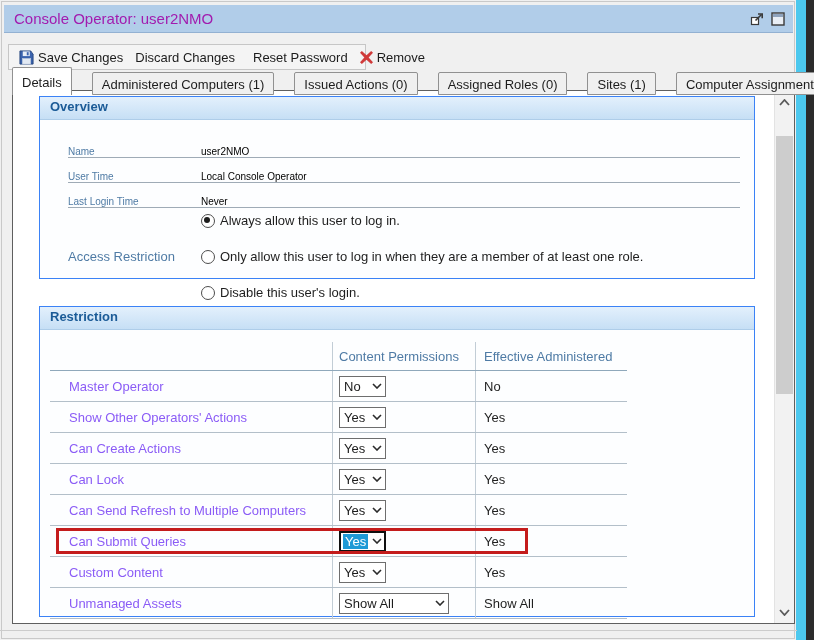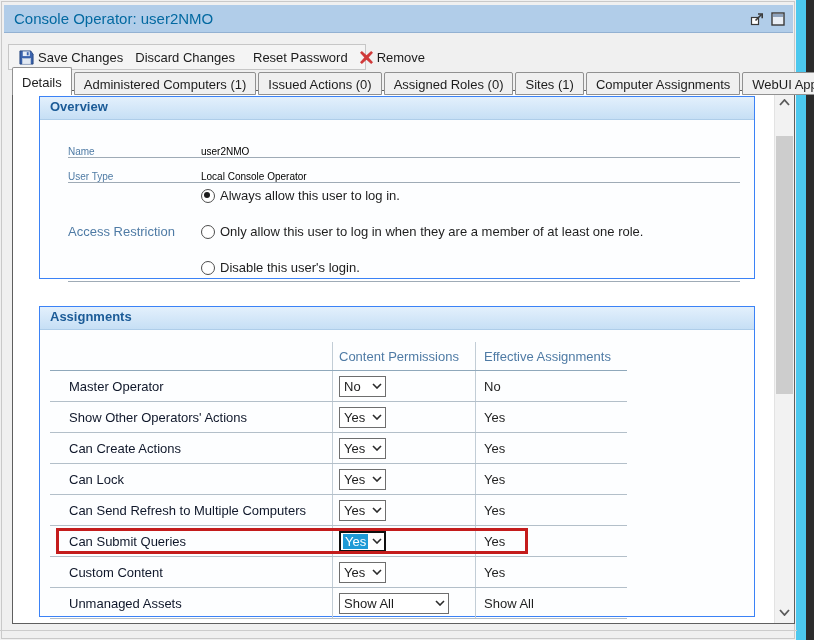--- a/index.html
+++ b/index.html
@@ -11,34 +11,34 @@
   .dialog-frame { position:absolute; left:1px; top:1px; width:792px; height:636px;
     border:1px solid #c9c9c9; pointer-events:none; }
 
   
   .edge-cyan { position:absolute; top:0; right:8px; width:10px; height:640px; }
   .edge-dark { position:absolute; top:0; right:0;  width:8px;  height:640px; }
 
   
   .titlebar { position:absolute; left:4px; top:5px; width:789px; height:27px;
     display:flex; align-items:center; border-bottom:1px solid #93b1d2; }
-  .titlebar .title { margin-left:10px; font-size:15px; color:#0369a1; }
+  .titlebar .title { margin-left:10px; font-size:15px; color:#a21caf; }
   .title-icons { margin-left:auto; margin-right:8px; display:flex; gap:7px; align-items:center; }
   .title-icons span { display:inline-flex; cursor:pointer; }
 
   
   .toolbar { position:absolute; left:8px; top:44px; width:358px; height:26px;
     background:#f4f4f4; border:1px solid #c6c6c6; display:flex; align-items:center;
     font-size:13px; color:#1c1c1c; box-sizing:border-box; padding:0 4px; }
   .tool-btn { display:flex; align-items:center; gap:4px; padding:2px 6px; cursor:pointer; white-space:nowrap; }
   .tool-sep { width:1px; height:18px; background:#c6c6c6; margin:0 3px; }
 
   
   .tab-bar { position:absolute; left:12px; top:67px; display:flex; align-items:flex-end; z-index:5; }
-  .tab { height:20px; margin-top:3px; margin-right:2px; padding:1px 9px 0 9px;
+  .tab { height:20px; margin-top:3px; margin-right:20px; padding:1px 9px 0 9px;
     display:flex; align-items:center; font-size:13px; color:#1c1c1c;
     background:#f0f0f0; border:1px solid #919191; border-radius:2px 2px 0 0;
     box-sizing:content-box; cursor:pointer; white-space:nowrap; }
   .tab.active { margin-top:0; height:26px; background:#fff; border-bottom:none; }
 
   
   .panel { position:absolute; left:12px; top:90px; width:783px; height:534px;
     background:#fff; border:1px solid #5f5f5f; box-sizing:border-box; }
 
   
@@ -68,21 +68,21 @@
   .access-label { width:133px; color:#4f7ba5; font-size:13px; align-self:center; flex:none; }
   .radio-list { display:flex; flex-direction:column; gap:21px; }
   .radio-option { display:flex; align-items:center; gap:5px; font-size:13px; color:#1e1e1e; cursor:pointer; }
   .radio { width:12px; height:12px; border:1px solid #4d4d4d; border-radius:50%; background:#fff; flex:none; }
   .radio.selected::after { content:""; display:block; width:6px; height:6px; margin:2px; border-radius:50%; background:#1c1c1c; }
 
   
   .perm-table { margin:12px 0 0 10px; width:577px; }
   .perm-hrow { display:flex; height:28px; border-bottom:1px solid #8fa8bb; font-size:13px; color:#4f7ba5; }
   .perm-row  { display:flex; height:30px; border-bottom:1px solid #b3bfc9; font-size:13px; position:relative; }
-  .pcol1 { width:282px; flex:none; display:flex; align-items:center; padding-left:19px; box-sizing:border-box; color:#0f172a; }
+  .pcol1 { width:282px; flex:none; display:flex; align-items:center; padding-left:19px; box-sizing:border-box; color:#8b5cf6; }
   .pcol2 { width:143px; flex:none; display:flex; align-items:center; padding-left:6px; box-sizing:border-box; border-left:1px solid #c2cdd6; }
   .pcol3 { flex:1; display:flex; align-items:center; padding-left:8px; border-left:1px solid #c2cdd6; color:#1f1f1f; }
   .perm-hrow .pcol1 { color:#4f7ba5; }
 
   .combo { display:inline-flex; align-items:center; justify-content:space-between;
     width:47px; height:21px; box-sizing:border-box; background:#fff;
     border:1px solid #6e6e6e; padding:0 3px 0 4px; font-size:13px; color:#1c1c1c; cursor:pointer; }
   .combo.wide { width:110px; }
   .combo.focused { border:2px solid #101010; padding:0 2px 0 2px; }
   .combo.focused .combo-text { background:#1f9ad6; color:#fff; padding:0 2px; }
@@ -175,22 +175,26 @@
 <div class="panel">
 
   <div class="section-box sec-overview">
     <div class="section-header">Overview</div>
     <div class="fields">
         <div class="field-row">
     <span class="field-label">Name</span>
     <span class="field-value">user2NMO</span>
   </div>
         <div class="field-row">
-    <span class="field-label">User Type</span>
+    <span class="field-label">User Time</span>
     <span class="field-value">Local Console Operator</span>
+  </div>
+        <div class="field-row">
+    <span class="field-label">Last Login Time</span>
+    <span class="field-value">Never</span>
   </div>
       </div>
     <div class="access-row">
       <span class="access-label">Access Restriction</span>
       <span class="radio-list">
           <span class="radio-option">
     <span class="radio selected"></span>
     <span>Always allow this user to log in.</span>
   </span>
           <span class="radio-option">
@@ -199,26 +203,26 @@
   </span>
           <span class="radio-option">
     <span class="radio"></span>
     <span>Disable this user's login.</span>
   </span>
         </span>
     </div>
   </div>
 
   <div class="section-box sec-permissions">
-    <div class="section-header">Assignments</div>
+    <div class="section-header">Restriction</div>
     <div class="perm-table">
       <div class="perm-hrow">
         <span class="pcol1"></span>
         <span class="pcol2">Content Permissions</span>
-        <span class="pcol3" style="color:#4f7ba5;">Effective Assignments</span>
+        <span class="pcol3" style="color:#4f7ba5;">Effective Administered</span>
       </div>
       <div id="perm-body">
           <div class="perm-row">
     <span class="pcol1">Master Operator</span>
     <span class="pcol2">
       <span class="combo">
         <span class="combo-text">No</span>
         <span>
           <svg width="10" height="6" viewBox="0 0 10 6">
                     <polyline points="1,1 5,5 9,1" stroke="#2b2b2b" stroke-width="1.6" fill="none"></polyline>

